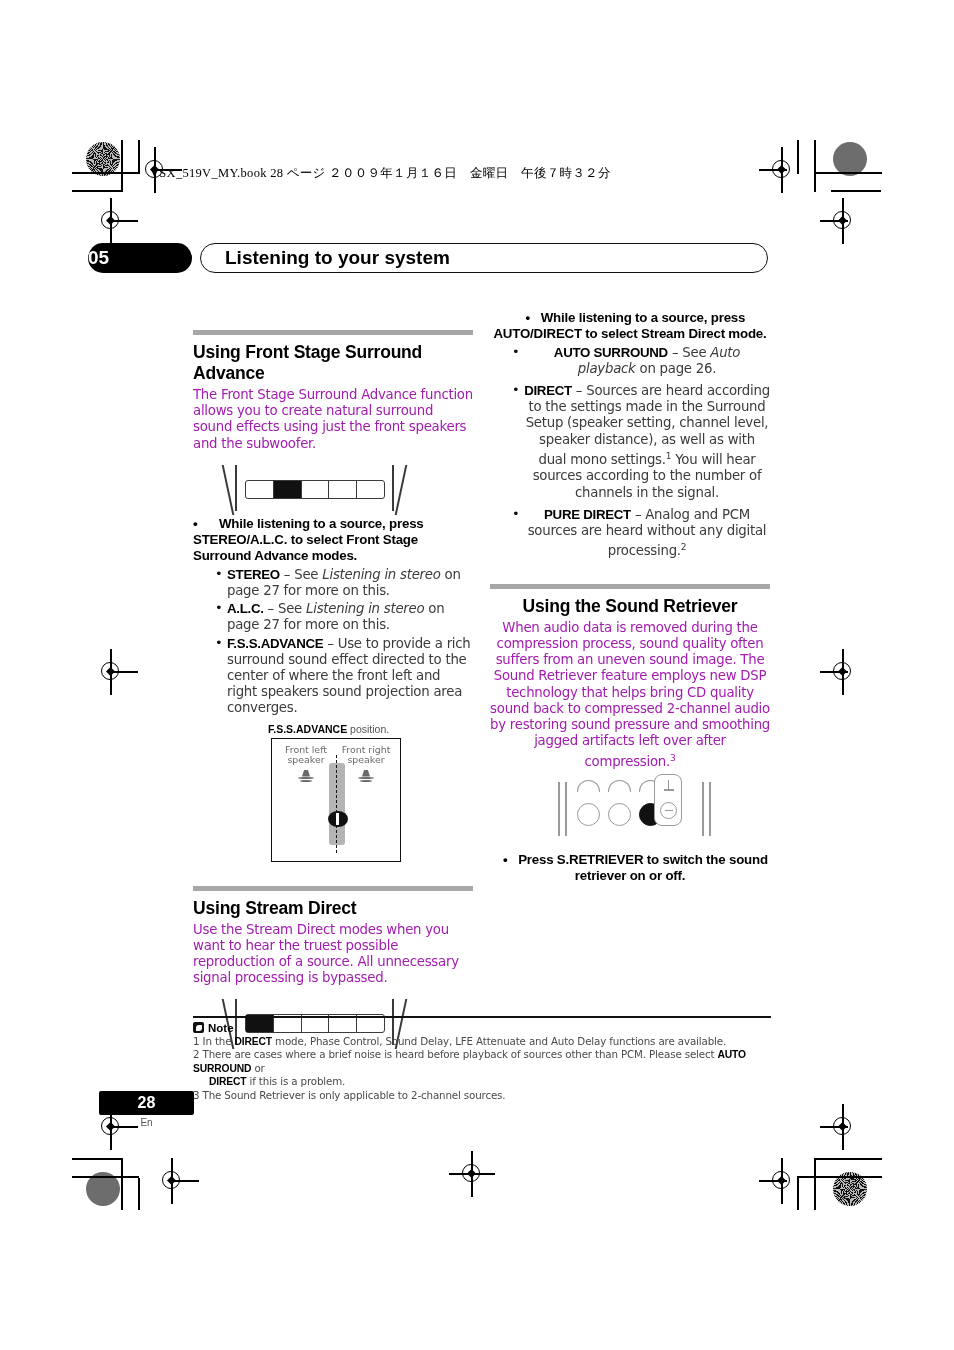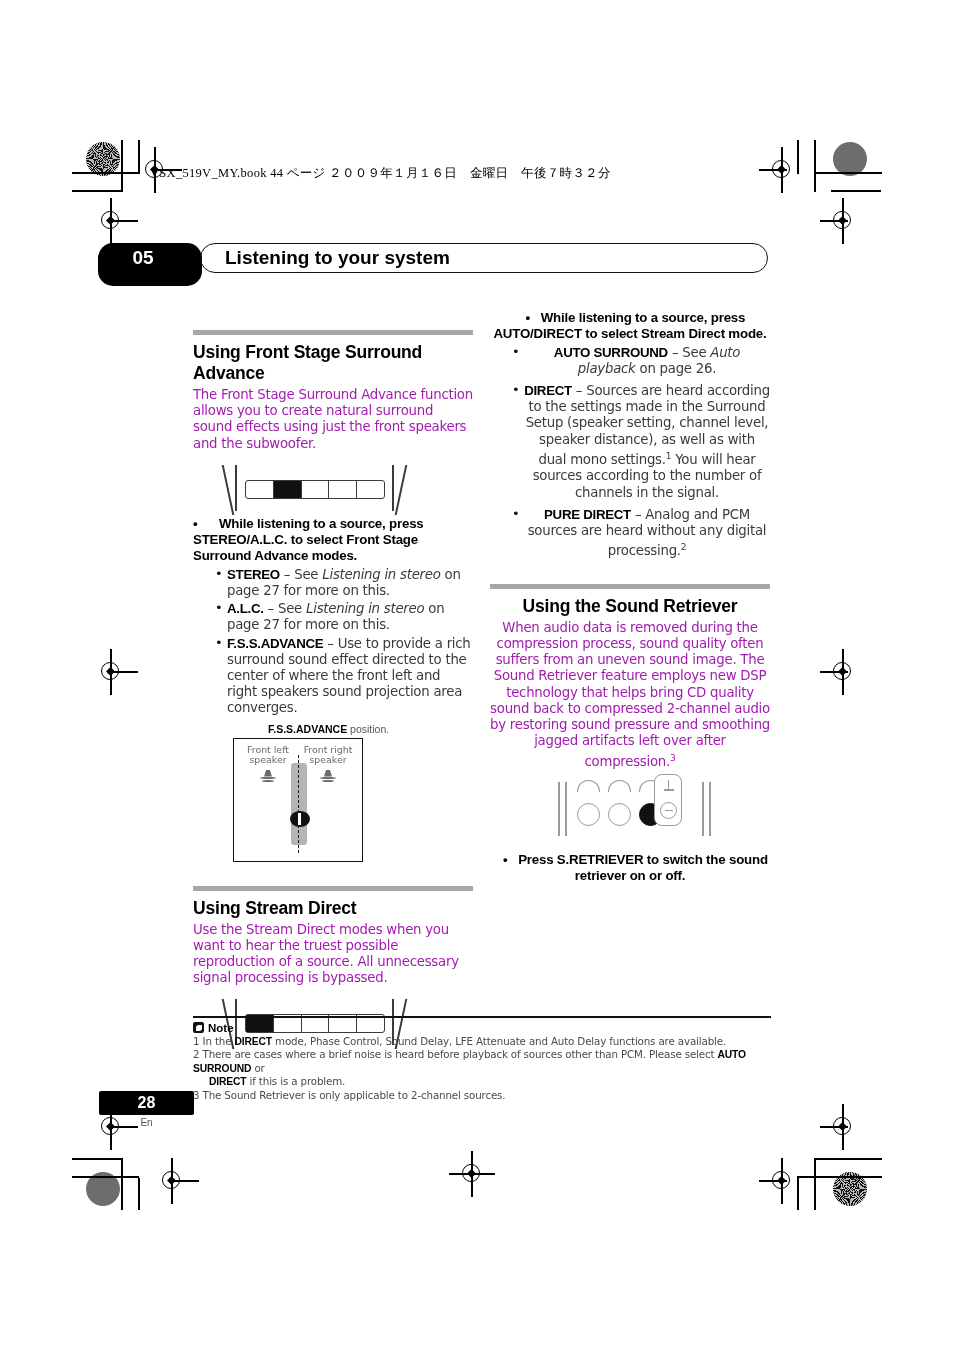--- a/index.html
+++ b/index.html
@@ -25,23 +25,23 @@
       repeating-conic-gradient(from 0deg,#111 0deg 3deg,#bbb 3deg 6deg);
   }
   .halftone.solid{background:#6d6d6d;}
   .cropline{position:absolute;background:#000;}
 
   
   .bookline{position:absolute;font-family:"Liberation Serif",serif;font-size:12.5px;
      color:#000;letter-spacing:.3px;white-space:nowrap;}
 
   .chapline{position:absolute;left:88px;top:243px;width:680px;height:30px;}
-  .chapnum{position:absolute;left:10px;top:0;width:104px;height:43px;background:#000;
+  .chapnum{position:absolute;left:0;top:0;width:104px;height:30px;background:#000;
      border-radius:15px;color:#fff;font-weight:bold;font-size:19px;
-     text-align:center;line-height:30px;padding-right:14px;box-sizing:border-box;}
+     text-align:left;line-height:30px;padding-right:14px;box-sizing:border-box;}
   .chaptitle{position:absolute;left:112px;top:0;right:0;height:30px;
      border:1.6px solid #111;border-radius:15px;box-sizing:border-box;
      font-weight:bold;font-size:19px;line-height:27px;padding-left:24px;color:#000;}
 
   
   .col{position:absolute;width:280px;}
   .colL{left:193px;top:330px;}
   .colR{left:490px;top:310px;text-align:center;}
 
   .rule{height:5px;background:#a7a7a7;margin-bottom:7px;}
@@ -73,21 +73,21 @@
   .panel .slashL{position:absolute;left:34px;top:3px;width:2px;height:50px;background:#3a3a3a;
      transform:skewX(12deg);}
   .panel .slashL2{position:absolute;left:42px;top:3px;width:2px;height:46px;background:#3a3a3a;}
   .panel .slashR{position:absolute;left:207px;top:3px;width:2px;height:50px;background:#3a3a3a;
      transform:skewX(-12deg);}
   .panel .slashR2{position:absolute;left:199px;top:3px;width:2px;height:46px;background:#3a3a3a;}
 
   
   .fsscap{font-size:10.5px;margin:6px 0 3px 75px;color:#555;}
   .fsscap b{color:#000;font-size:10.5px;}
-  .fssbox{position:relative;margin-left:40px;width:130px;height:124px;
+  .fssbox{position:relative;margin-left:78px;width:130px;height:124px;
      border:1.4px solid #111;box-sizing:border-box;background:#fff;}
   .spklabel{position:absolute;font-size:9.4px;color:#6a6a6a;text-align:center;width:60px;
      line-height:10.5px;font-family:"DejaVu Sans",sans-serif;}
   .spk{position:absolute;width:18px;height:14px;}
   .spk .cone{position:absolute;left:5px;top:0;width:8px;height:7px;background:#6a6a6a;
      clip-path:polygon(28% 0,72% 0,100% 100%,0 100%);}
   .spk .b1{position:absolute;left:1px;top:7.5px;width:16px;height:2px;background:#6a6a6a;border-radius:50%;}
   .spk .b2{position:absolute;left:3px;top:10.5px;width:12px;height:2px;background:#6a6a6a;border-radius:50%;}
   .beam{position:absolute;left:57px;top:24px;width:16px;height:82px;background:#b4b4b4;border-radius:3px;}
   .axis{position:absolute;left:64.3px;top:16px;width:0;height:98px;
@@ -225,21 +225,21 @@
       <div class="hl"></div>
     </div>
 
   <div class="regmark" style="left:455px;top:1157px;">
     <div class="ring"></div>
       <div class="dot"></div>
       <div class="vl"></div>
       <div class="hl"></div>
     </div>
 
-  <div class="bookline" style="left:150px;top:165px;">VSX_519V_MY.book   44 ページ   ２００９年１月１６日　金曜日　午後７時３２分</div>
+  <div class="bookline" style="left:150px;top:165px;">VSX_519V_MY.book   28 ページ   ２００９年１月１６日　金曜日　午後７時３２分</div>
 
   <div class="chapline">
     <div class="chapnum">05</div>
     <div class="chaptitle">Listening to your system</div>
   </div>
 
   <div class="col colL">
 
     <div class="rule"></div>
     <h2 class="sect">Using Front Stage Surround Advance</h2>

